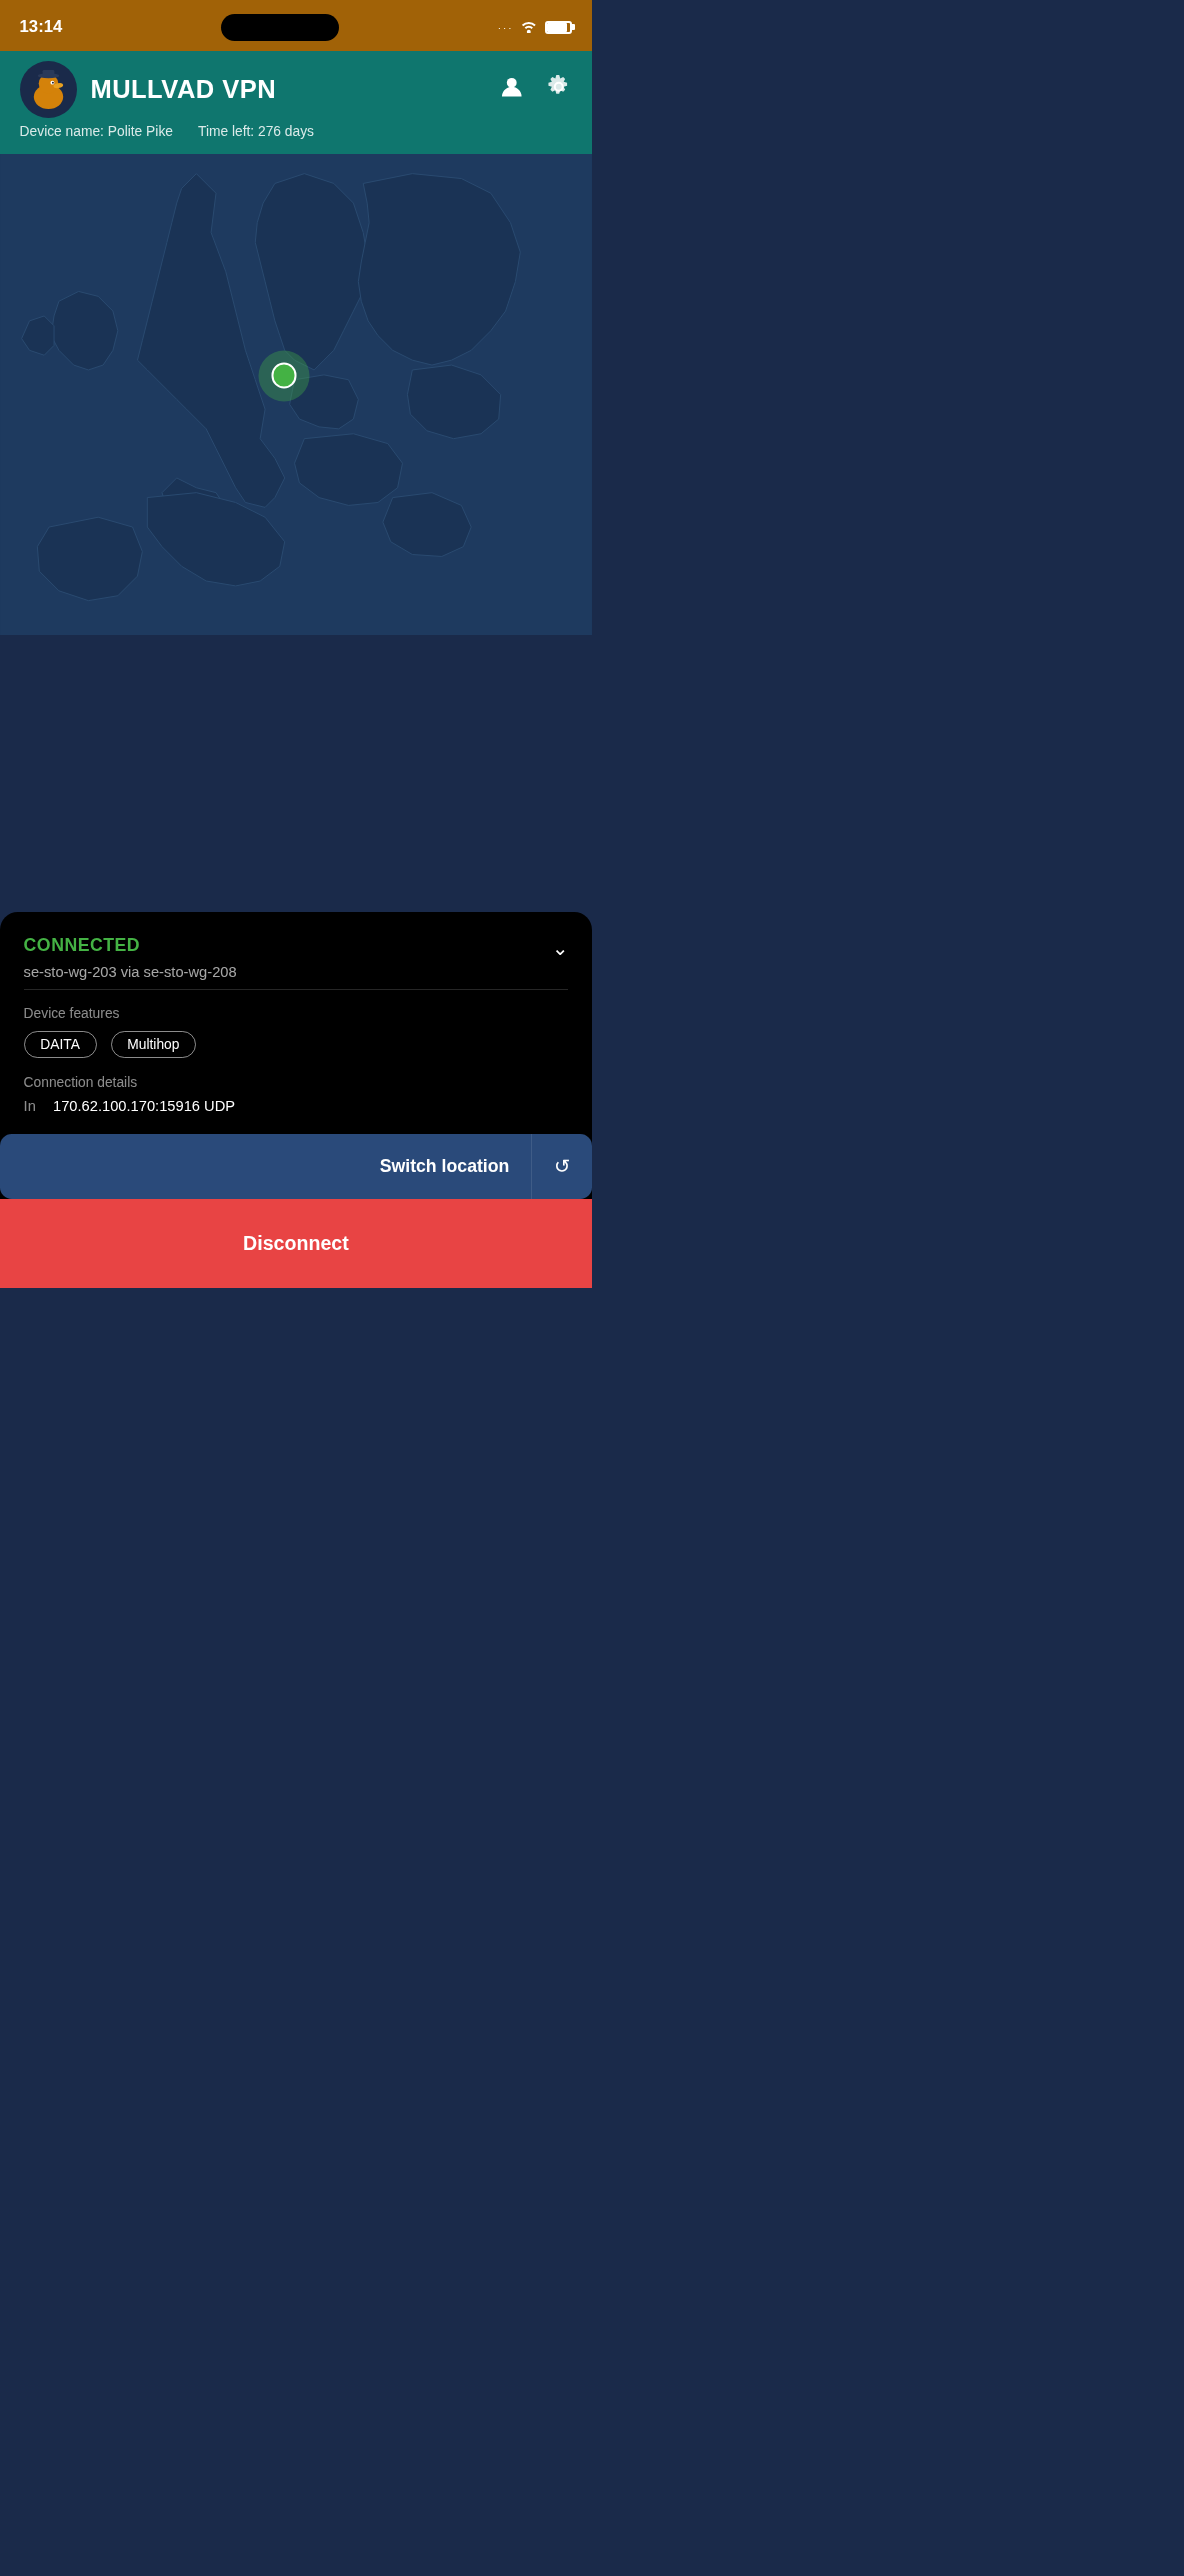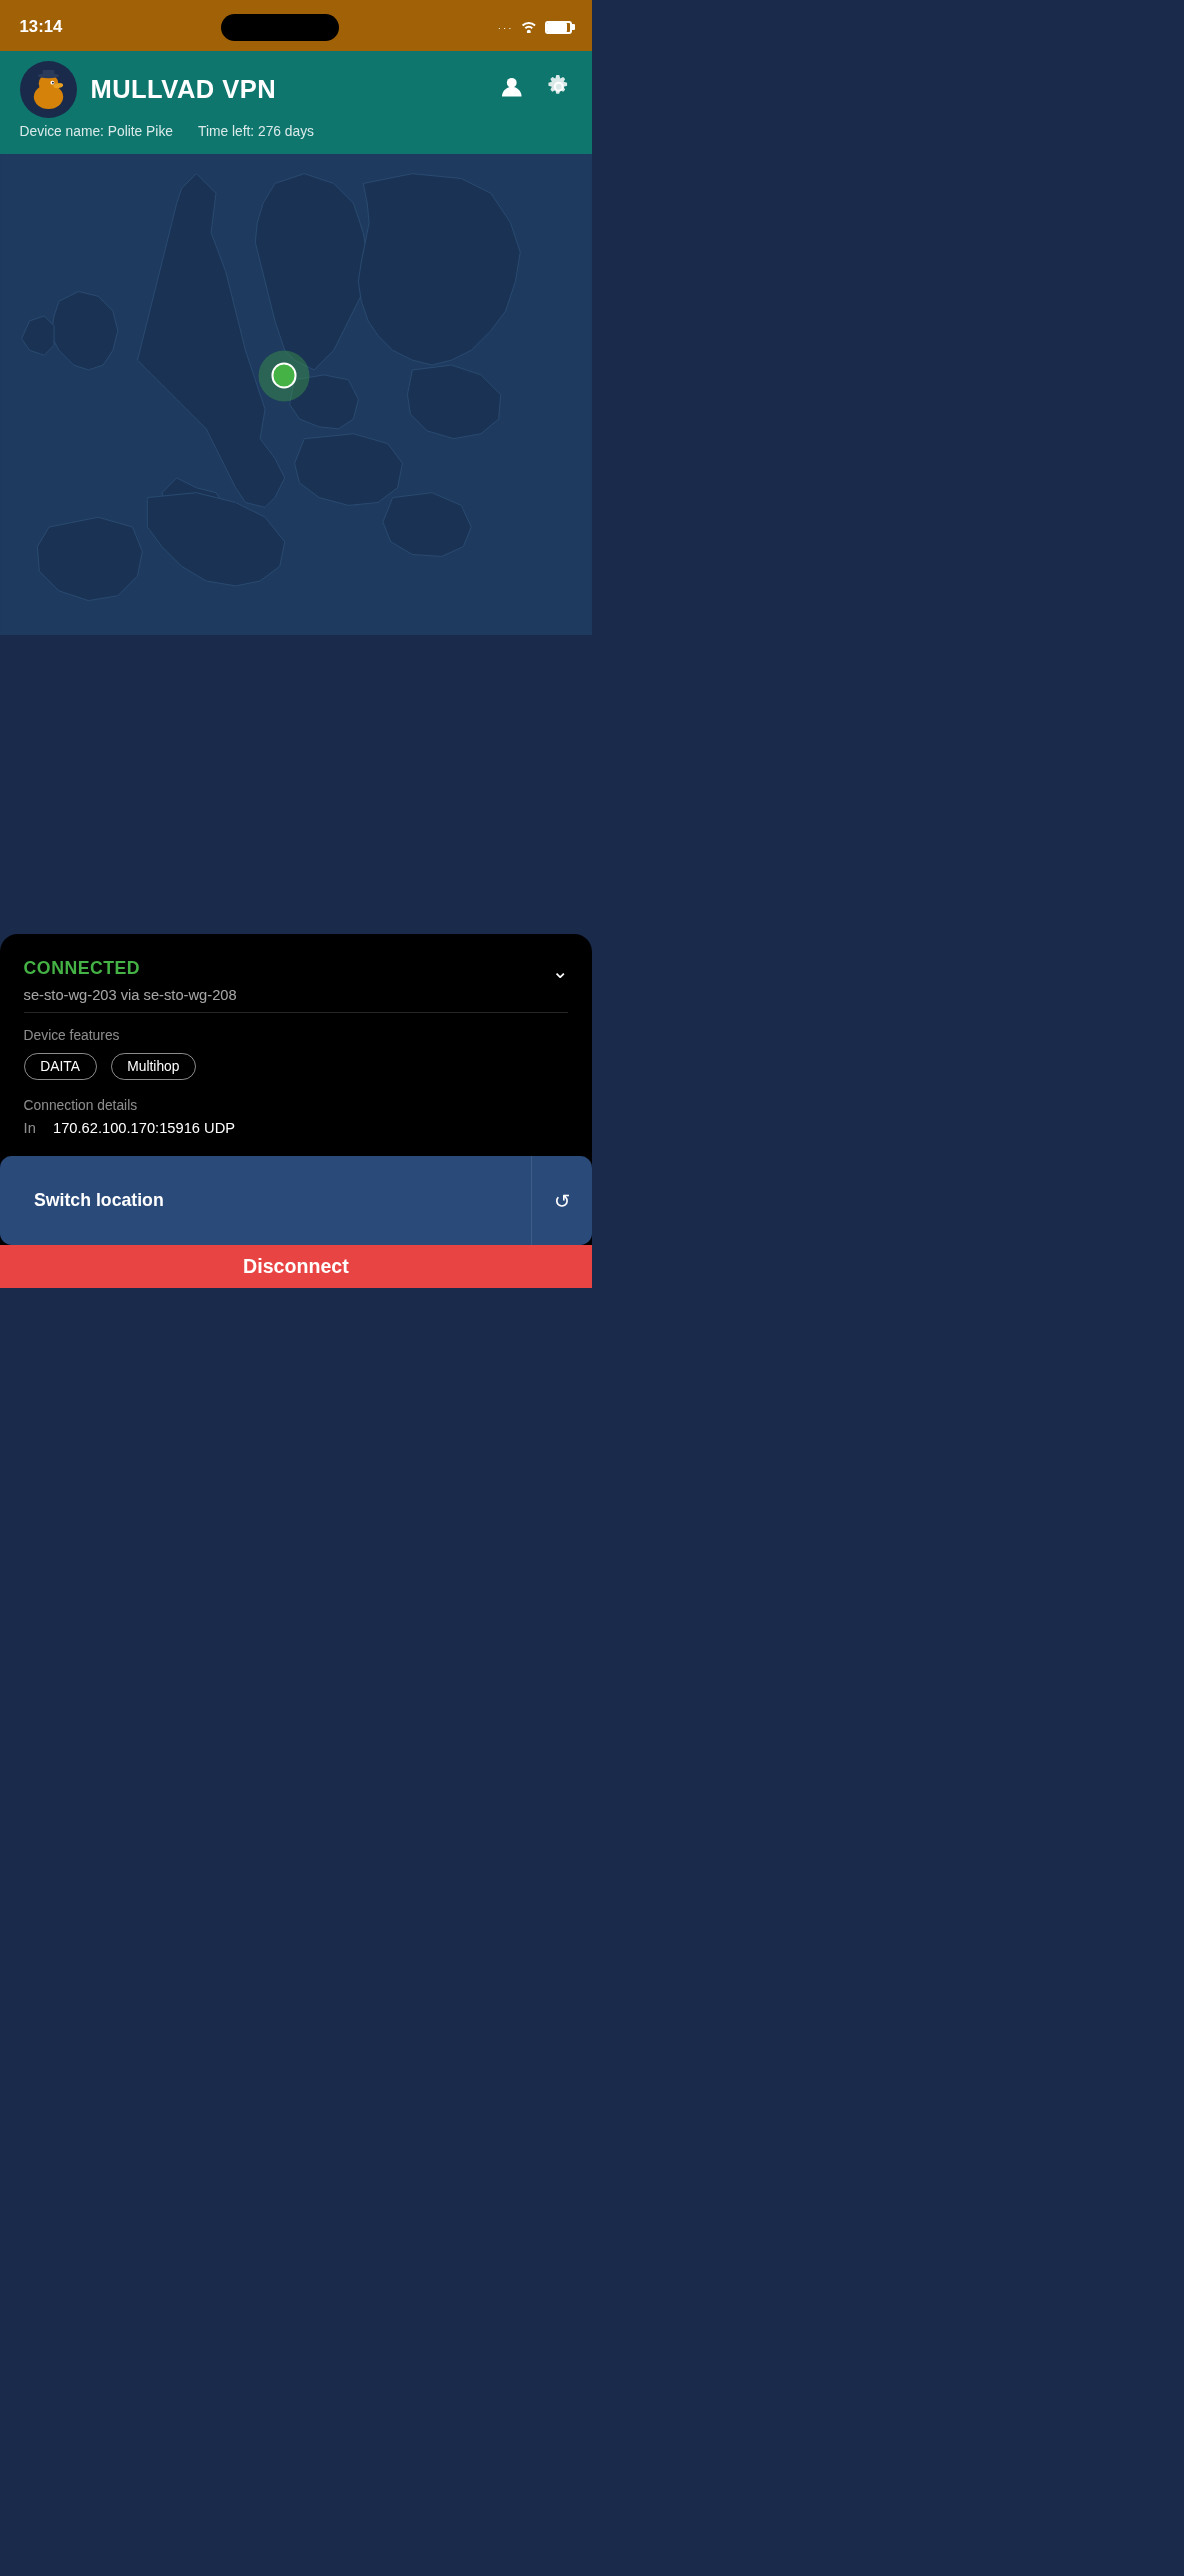--- a/index.html
+++ b/index.html
@@ -287,43 +287,43 @@
       margin-left: -23.6px;
       margin-right: -23.6px;
     }
 
     .switch-location-btn {
       flex: 1;
       background: #2a4a7a;
       color: white;
       font-size: 17.7px;
       font-weight: 600;
-      padding: 34px;
+      padding: 22px;
       border: none;
       cursor: pointer;
-      text-align: left;
+      text-align: right;
     }
 
     .refresh-btn {
       background: #2a4a7a;
       color: white;
       font-size: 21.6px;
       padding: 19.6px 21.6px;
       border: none;
       cursor: pointer;
       border-left: 1px solid rgba(255,255,255,0.1);
     }
 
     .disconnect-btn {
       width: 100%;
       background: #e84444;
       color: white;
       font-size: 19.6px;
       font-weight: 600;
-      padding: 10px;
+      padding: 33px;
       border: none;
       cursor: pointer;
       margin-left: -23.6px;
       width: calc(100% + 47px);
       text-align: center;
       display: block;
     }
 
     .footer-legal {
       background: #1e2e4a;

